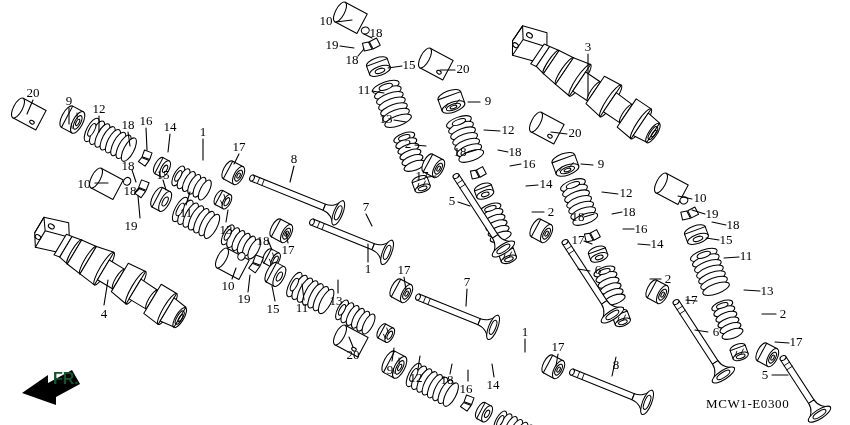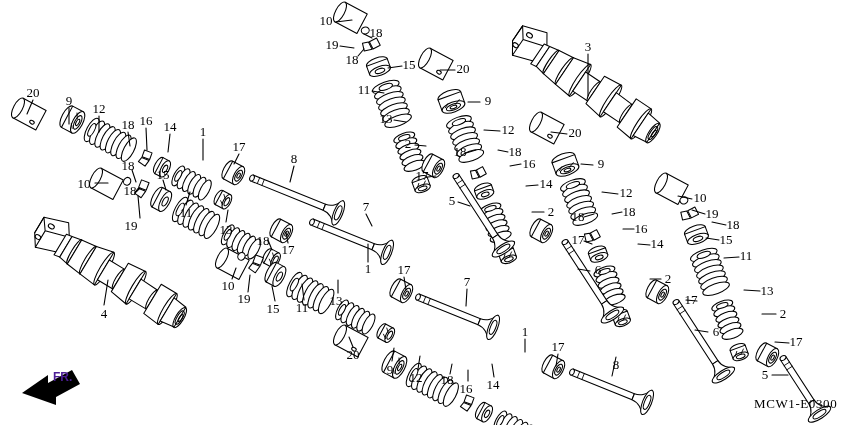--- a/index.html
+++ b/index.html
@@ -27,22 +27,22 @@
     font-family:"Liberation Serif", serif;
     font-size:13px;
     letter-spacing:0.6px;
     color:#000;
     white-space:nowrap;
   }
   #frlabel{
     position:absolute;
     font-family:"Liberation Sans", sans-serif;
     font-weight:bold;
-    font-size:12px;
-    color:#4c1d95;
+    font-size:16px;
+    color:#14532d;
     white-space:nowrap;
   }
 </style>
 </head>
 <body>
 
 <div id="sheet">
 
   <svg id="art" viewBox="0 0 850 425" xmlns="http://www.w3.org/2000/svg">
     <defs>
@@ -809,16 +809,16 @@
       <div class="lbl c" style="left: 726px; top: 239px;">15</div>
       <div class="lbl c" style="left: 746px; top: 255px;">11</div>
       <div class="lbl c" style="left: 767px; top: 290px;">13</div>
       <div class="lbl c" style="left: 783px; top: 313px;">2</div>
       <div class="lbl c" style="left: 691px; top: 299px;">17</div>
       <div class="lbl c" style="left: 716px; top: 331px;">6</div>
       <div class="lbl c" style="left: 796px; top: 341px;">17</div>
       <div class="lbl c" style="left: 765px; top: 374px;">5</div>
     </div>
 
-  <div id="partno" style="left:706px;top:396px;margin-left:48px;">MCW1-E0300</div>
+  <div id="partno" style="left:706px;top:396px;">MCW1-E0300</div>
   <div id="frlabel" style="left:53px;top:370px;">FR.</div>
 
 </div>
 
 </body></html>

